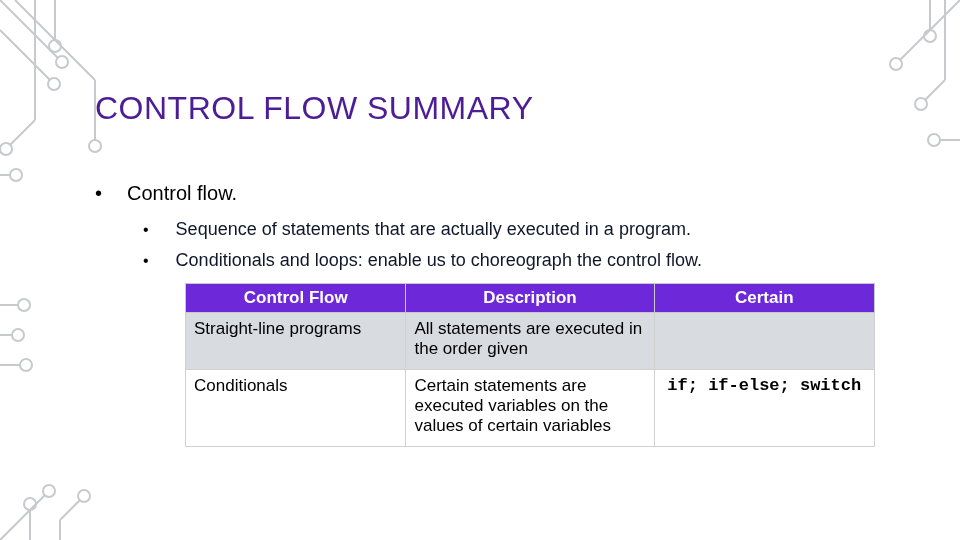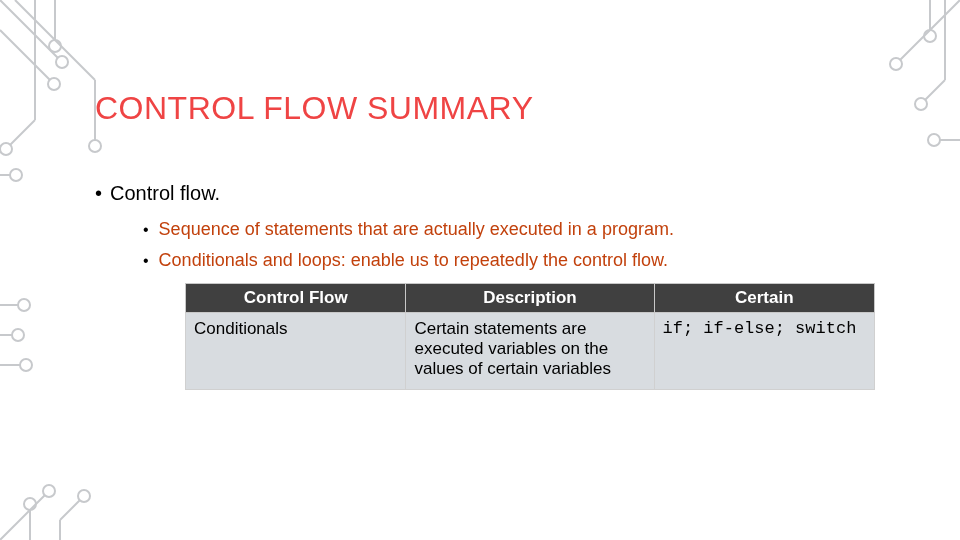--- a/index.html
+++ b/index.html
@@ -16,37 +16,37 @@
   .content {
     position: absolute;
     top: 90px;
     left: 95px;
     right: 40px;
   }
   .title {
     font-size: 32px;
     font-weight: 400;
     letter-spacing: 0.5px;
-    color: #ef4444;
+    color: #4c1d95;
     margin-bottom: 55px;
   }
   ul { list-style: none; }
   .lvl1 > li { margin-bottom: 8px; }
   .lvl1 > li > .row { display: flex; align-items: baseline; }
   .lvl1 .dot { font-size: 20px; line-height: 1; margin-right: 8px; color: #000; }
-  .lvl1 .txt { font-size: 20px; color: #000; }
+  .lvl1 .txt { font-size: 20px; color: #000; margin-left: 17px; }
   .lvl2 { margin-left: 48px; margin-top: 14px; }
   .lvl2 > li { margin-bottom: 10px; }
   .lvl2 > li > .row { display: flex; align-items: baseline; }
   .lvl2 .dot { font-size: 16px; line-height: 1; margin-right: 10px; color: #000; }
-  .lvl2 .txt { font-size: 18px; color: #c2410c; }
+  .lvl2 .txt { font-size: 18px; color: #0f172a; }
   .tablewrap { margin-left: 90px; margin-top: 12px; width: 690px; }
   table { border-collapse: collapse; width: 100%; table-layout: fixed; }
   th {
-    background: #404040;
+    background: #6d28d9;
     color: #fff;
     font-weight: 700;
     font-size: 17px;
     padding: 4px 6px;
     text-align: center;
     border: 1px solid #c8c8c8;
   }
   td {
     font-size: 17px;
     color: #000;
@@ -54,21 +54,21 @@
     vertical-align: top;
     border-left: 1px solid #d0d0d0;
     border-right: 1px solid #d0d0d0;
     border-bottom: 1px solid #d0d0d0;
   }
   tbody tr:nth-child(odd) td { background: #d8dce0; }
   tbody tr:nth-child(even) td { background: #fff; }
   col.c1 { width: 32%; }
   col.c2 { width: 36%; }
   col.c3 { width: 32%; }
-  .ex { font-family: "Courier New", monospace; font-weight: 400; }
+  .ex { font-family: "Courier New", monospace; font-weight: 700; text-align: center; }
 </style>
 </head>
 <body>
 
 <div class="decoration" style="top:0;left:0;">
 <svg width="210" height="200" viewBox="0 0 210 200">
   <g stroke="#c7c9cc" stroke-width="2" fill="none">
     <line x1="0" y1="0" x2="58" y2="58"></line>
         <circle cx="62" cy="62" r="6"></circle>
     <line x1="15" y1="0" x2="95" y2="80"></line>
@@ -142,21 +142,21 @@
       <ul class="lvl2">
         <li>
           <div class="row">
             <span class="dot">•</span>
             <span class="txt">Sequence of statements that are actually executed in a program.</span>
           </div>
         </li>
         <li>
           <div class="row">
             <span class="dot">•</span>
-            <span class="txt">Conditionals and loops:  enable us to repeatedly the control flow.</span>
+            <span class="txt">Conditionals and loops:  enable us to choreograph the control flow.</span>
           </div>
         </li>
       </ul>
     </li>
   </ul>
 
   <div class="tablewrap">
     <table>
       <colgroup>
           <col class="c1">
@@ -165,20 +165,25 @@
         </colgroup>
       <thead>
         <tr>
           <th>Control Flow</th>
           <th>Description</th>
           <th>Certain</th>
         </tr>
       </thead>
       <tbody>
         <tr>
+          <td>Straight-line programs</td>
+          <td>All statements are executed in the order given</td>
+          <td class="ex"></td>
+        </tr>
+        <tr>
           <td>Conditionals</td>
           <td>Certain statements are executed variables on the values of certain variables</td>
           <td class="ex">if; if-else; switch</td>
         </tr>
       </tbody>
     </table>
   </div>
 </div>
 
 </body></html>

